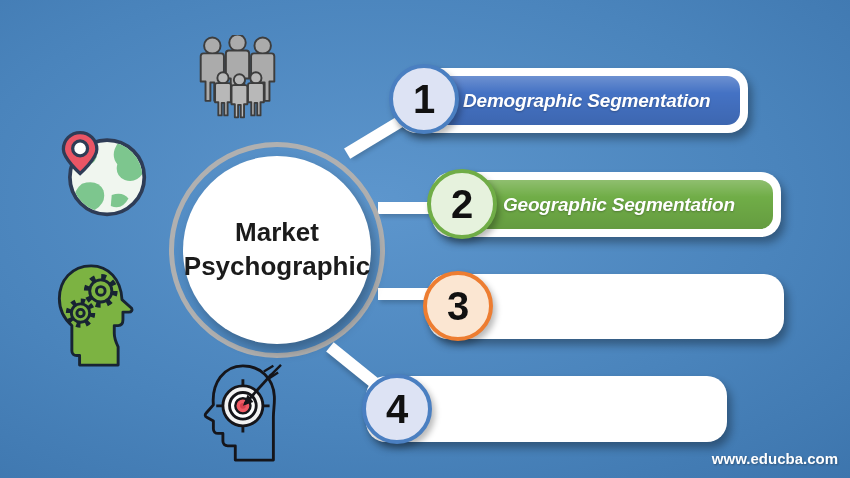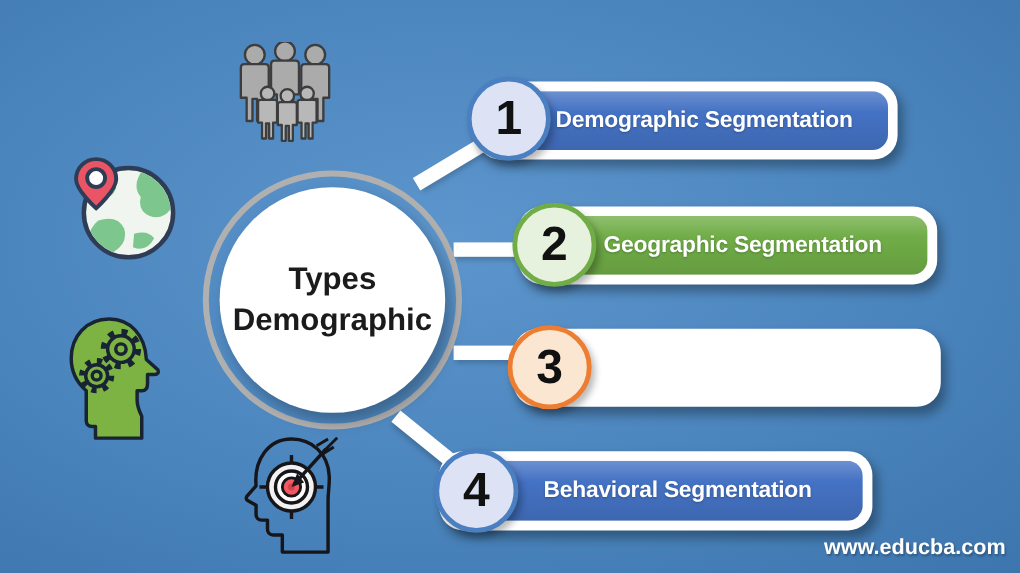--- a/index.html
+++ b/index.html
@@ -31,39 +31,39 @@
 
   .item{position:absolute;z-index:4;}
   #item1{left:397px;top:68px;width:351px;height:65px;}
   #item2{left:432px;top:172px;width:349px;height:65px;}
   #item3{left:428px;top:274px;width:356px;height:65px;}
   #item4{left:366px;top:376px;width:361px;height:66px;}
   .shell{position:absolute;inset:0;background:#fff;border-radius:20px;
     box-shadow:4px 6px 9px rgba(0,0,0,.33);}
   .bar{position:absolute;inset:8px;border-radius:13px;display:flex;align-items:center;
     background:linear-gradient(180deg, rgba(255,255,255,.22), rgba(255,255,255,0) 35%, rgba(0,0,0,.10)),
-      var(--bar,#4472c4);}
+      var(--bar,#4472c4);font-style:italic;}
   .label{color:#fff;font-weight:bold;font-size:19px;letter-spacing:-0.2px;
     text-shadow:0 1px 2px rgba(0,0,0,.25);white-space:nowrap;}
   #item1 .label{padding-left:58px;}
   #item2 .label{padding-left:63px;}
   #item3 .label{padding-left:61px;}
   #item4 .label{padding-left:79px;}
   .badge{position:absolute;width:70px;height:70px;border-radius:50%;box-sizing:border-box;
     background:var(--badge-fill,#dde3f2);border:4px solid var(--badge-border,#4a7fc1);
     display:flex;align-items:center;justify-content:center;
     box-shadow:3px 4px 6px rgba(0,0,0,.28);z-index:5;}
   #item1 .badge{left:-8px;top:-4px;}
   #item2 .badge{left:-5px;top:-3px;}
   #item3 .badge{left:-5px;top:-3px;}
   #item4 .badge{left:-4px;top:-2px;}
   .badge span{font-size:40px;font-weight:bold;color:var(--num-color,#111);}
 
   .watermark{position:absolute;right:12px;bottom:11px;color:#fff;font-weight:bold;
-    font-size:18px;text-shadow:1px 1px 2px rgba(0,0,0,.3);z-index:6;margin-top:22px;}
+    font-size:15px;text-shadow:1px 1px 2px rgba(0,0,0,.3);z-index:6;margin-top:22px;}
 </style>
 </head>
 <body>
 
 <div class="stage" style="--bg1: #5d96cd; --bg2: #4a84bc; --bg3: #2e649c; --connector: #ffffff; --ring: #b0b0b0; --title-color: #1b1b1b; --num-color: #111111;">
 
   <svg id="icon-family" class="icon" width="97" height="92" viewBox="0 0 100 95" aria-label="family-people-icon">
     <g fill="#ababab" stroke="#3d3d3d" stroke-width="2" stroke-linejoin="round">
       <g transform="translate(24,40)">
           <circle cx="0" cy="-29" r="8.5"></circle>
@@ -135,22 +135,22 @@
     <path d="M70 10 L80 4 M74 18 L85 11 M76 15 L88 3" stroke="#15151a" stroke-width="2.5" fill="none"></path>
   </svg>
 
   <div class="connector" id="conn1"></div>
   <div class="connector" id="conn2"></div>
   <div class="connector" id="conn3"></div>
   <div class="connector" id="conn4"></div>
 
   <div class="ring"></div>
   <div class="core">
-    <div class="line">Types</div>
-    <div class="line">Demographic</div>
+    <div class="line">Market</div>
+    <div class="line">Psychographic</div>
   </div>
 
   <div class="item" id="item1" style="--bar: #4472c4; --badge-fill: #dde3f4; --badge-border: #4a7fc1;">
     <div class="shell"></div>
     <div class="bar">
       <span class="label">Demographic Segmentation</span>
     </div>
     <div class="badge">
       <span>1</span>
     </div>
@@ -168,22 +168,19 @@
 
   <div class="item" id="item3" style="--bar: #ed7d31; --badge-fill: #fbe6d2; --badge-border: #ed7d31;">
     <div class="shell"></div>
     <div class="badge">
       <span>3</span>
     </div>
   </div>
 
   <div class="item" id="item4" style="--bar: #4472c4; --badge-fill: #dde3f4; --badge-border: #4a7fc1;">
     <div class="shell"></div>
-    <div class="bar">
-      <span class="label">Behavioral Segmentation</span>
-    </div>
     <div class="badge">
       <span>4</span>
     </div>
   </div>
 
   <div class="watermark">www.educba.com</div>
 </div>
 
 </body></html>

